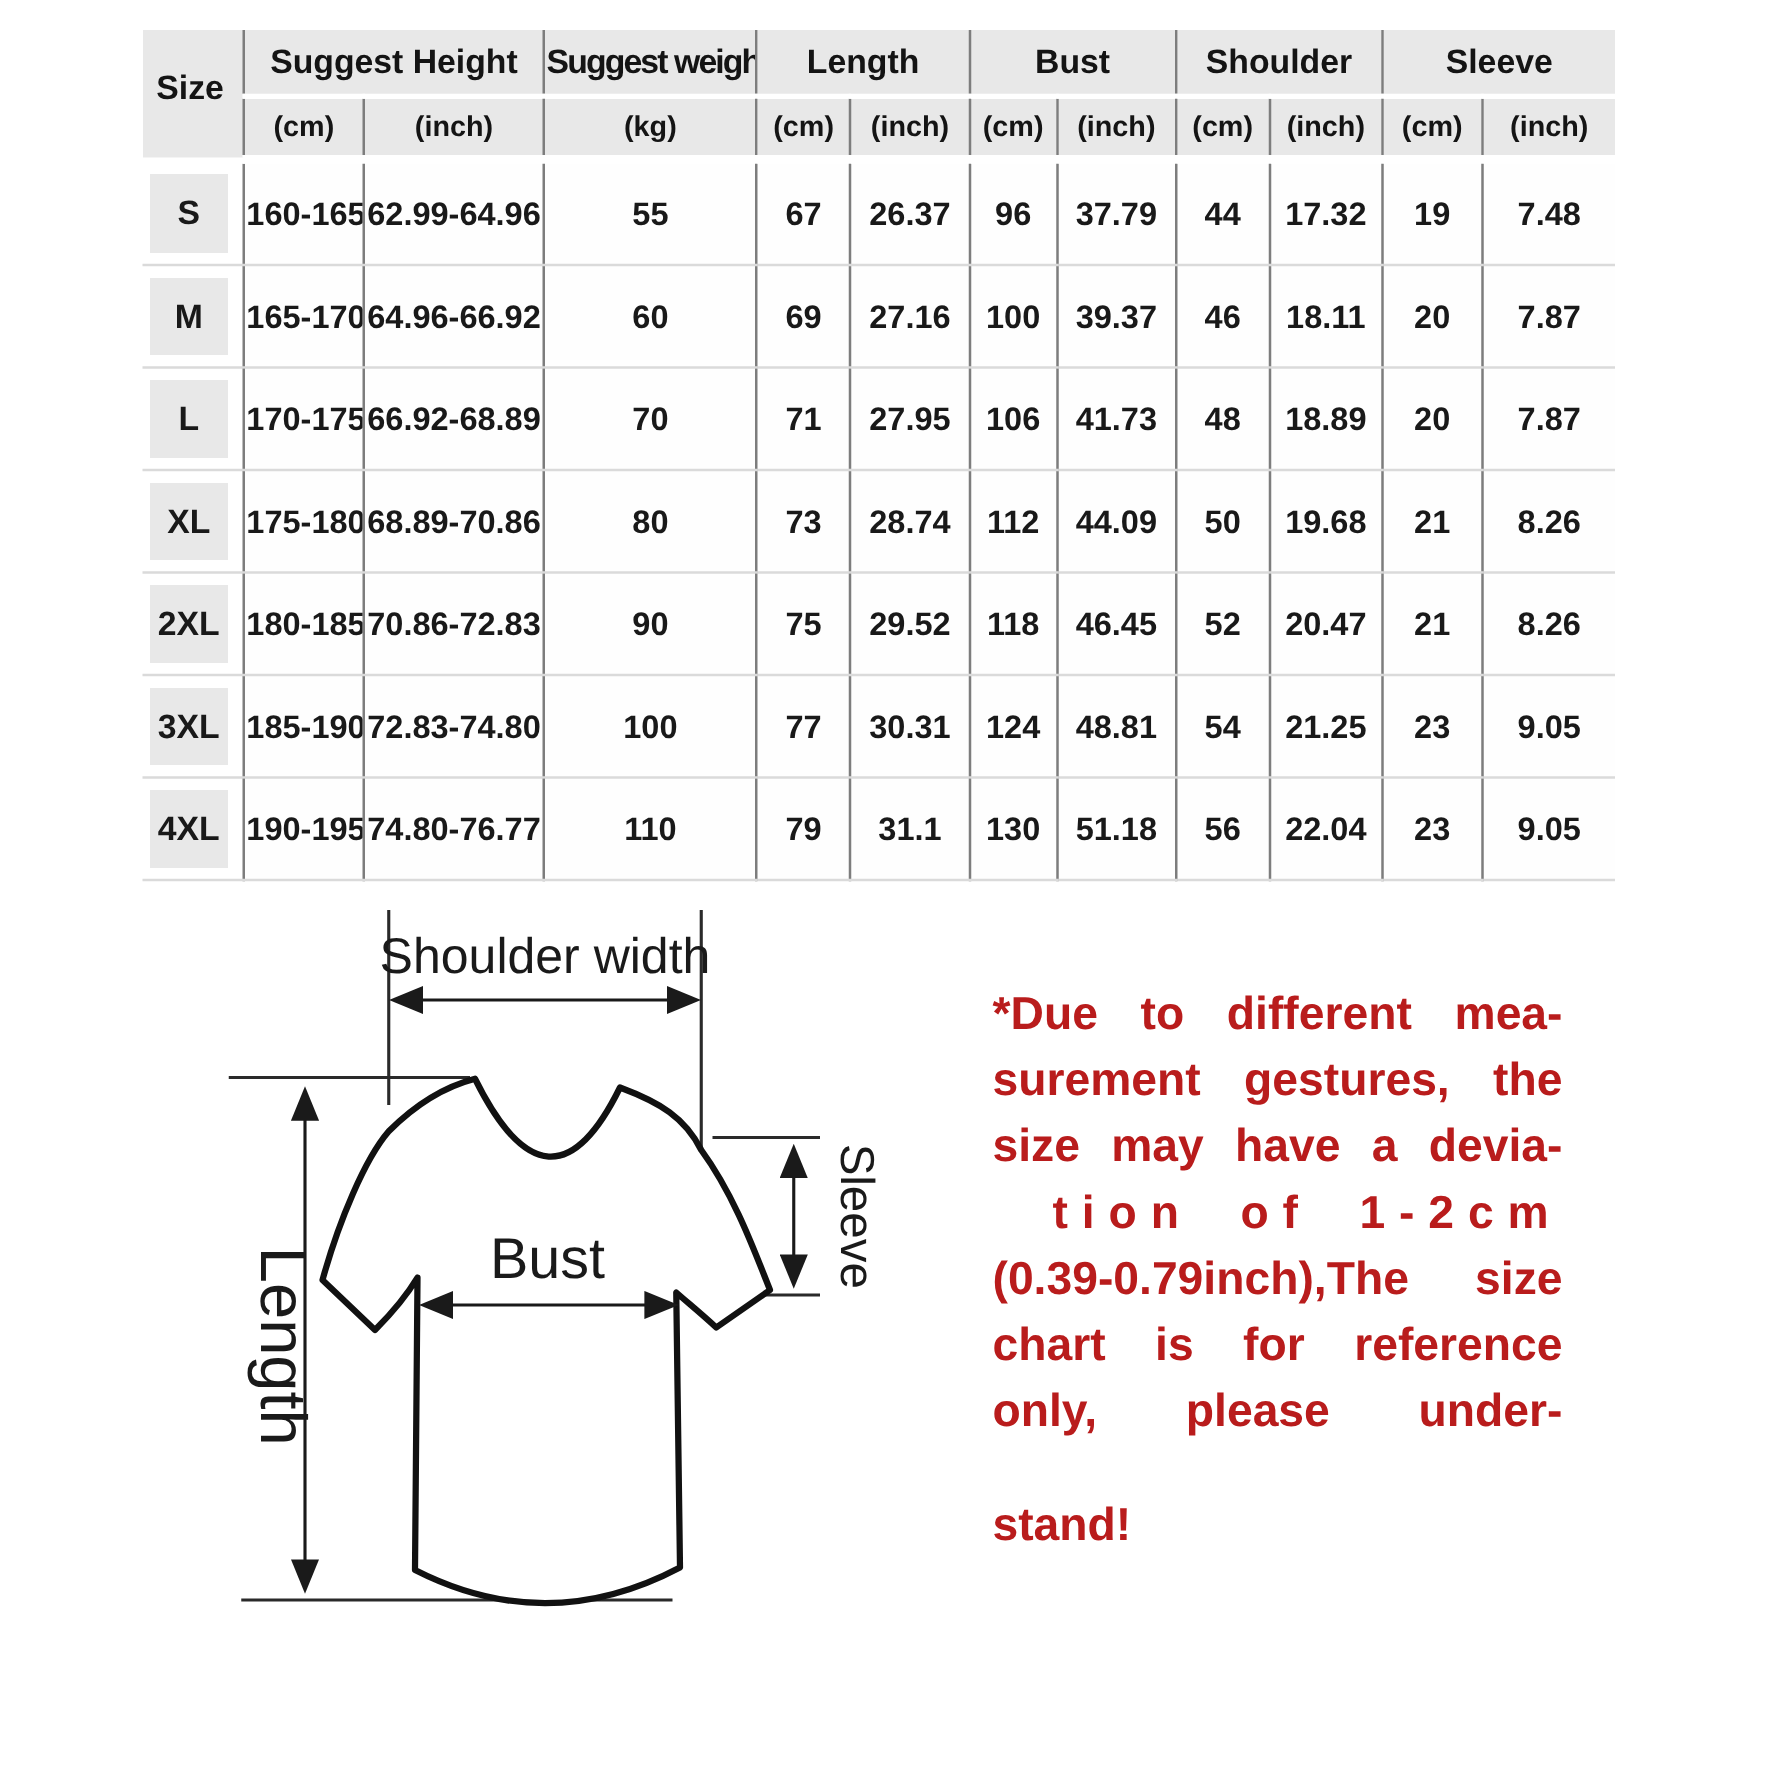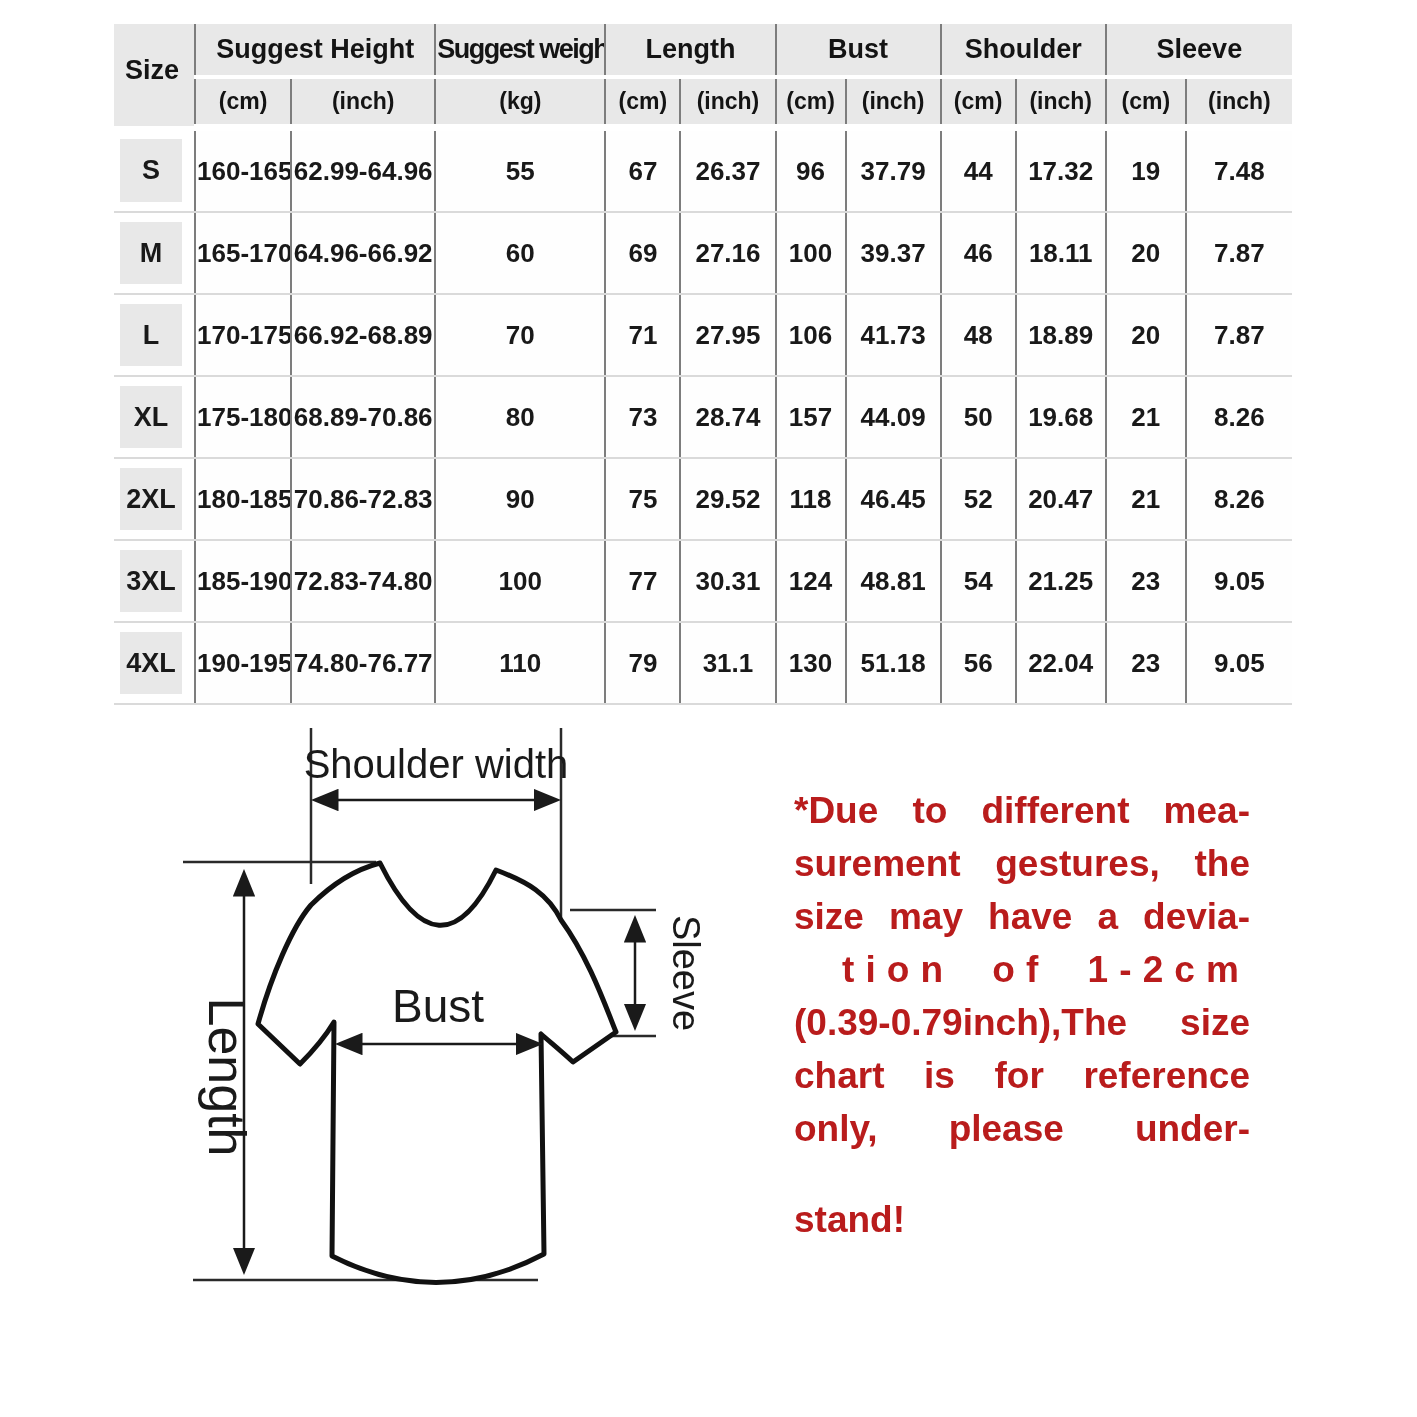--- a/index.html
+++ b/index.html
@@ -141,21 +141,21 @@
     <td class="v">20</td>
     <td class="v in lastcol">7.87</td>
   </tr>
   <tr>
     <td class="sz">XL</td>
     <td class="v">175-180</td>
     <td class="v in">68.89-70.86</td>
     <td class="v">80</td>
     <td class="v">73</td>
     <td class="v in">28.74</td>
-    <td class="v">157</td>
+    <td class="v">112</td>
     <td class="v in">44.09</td>
     <td class="v">50</td>
     <td class="v in">19.68</td>
     <td class="v">21</td>
     <td class="v in lastcol">8.26</td>
   </tr>
   <tr>
     <td class="sz">2XL</td>
     <td class="v">180-185</td>
     <td class="v in">70.86-72.83</td>

